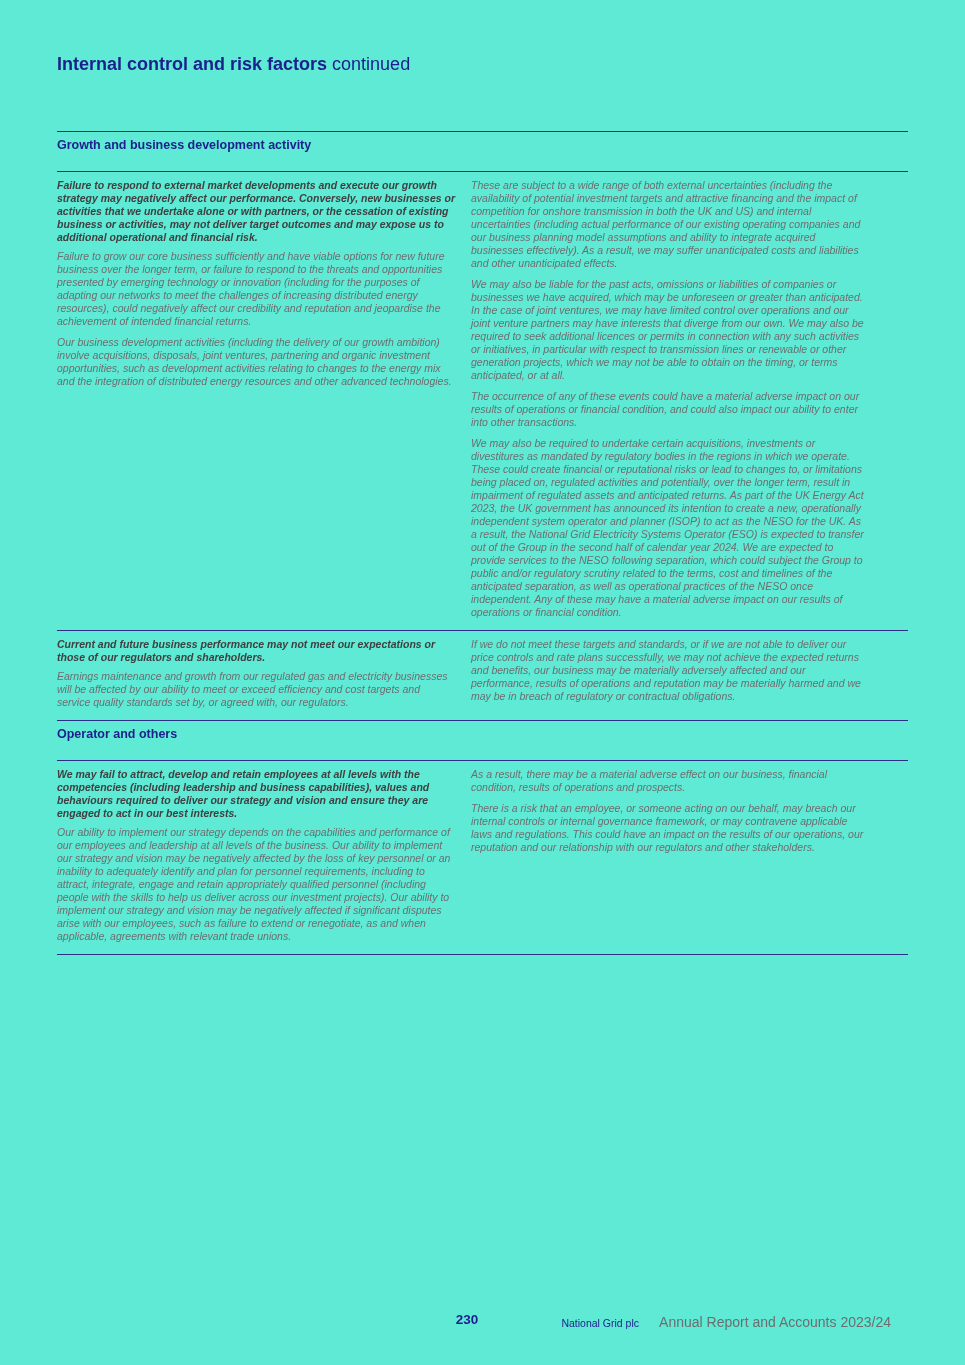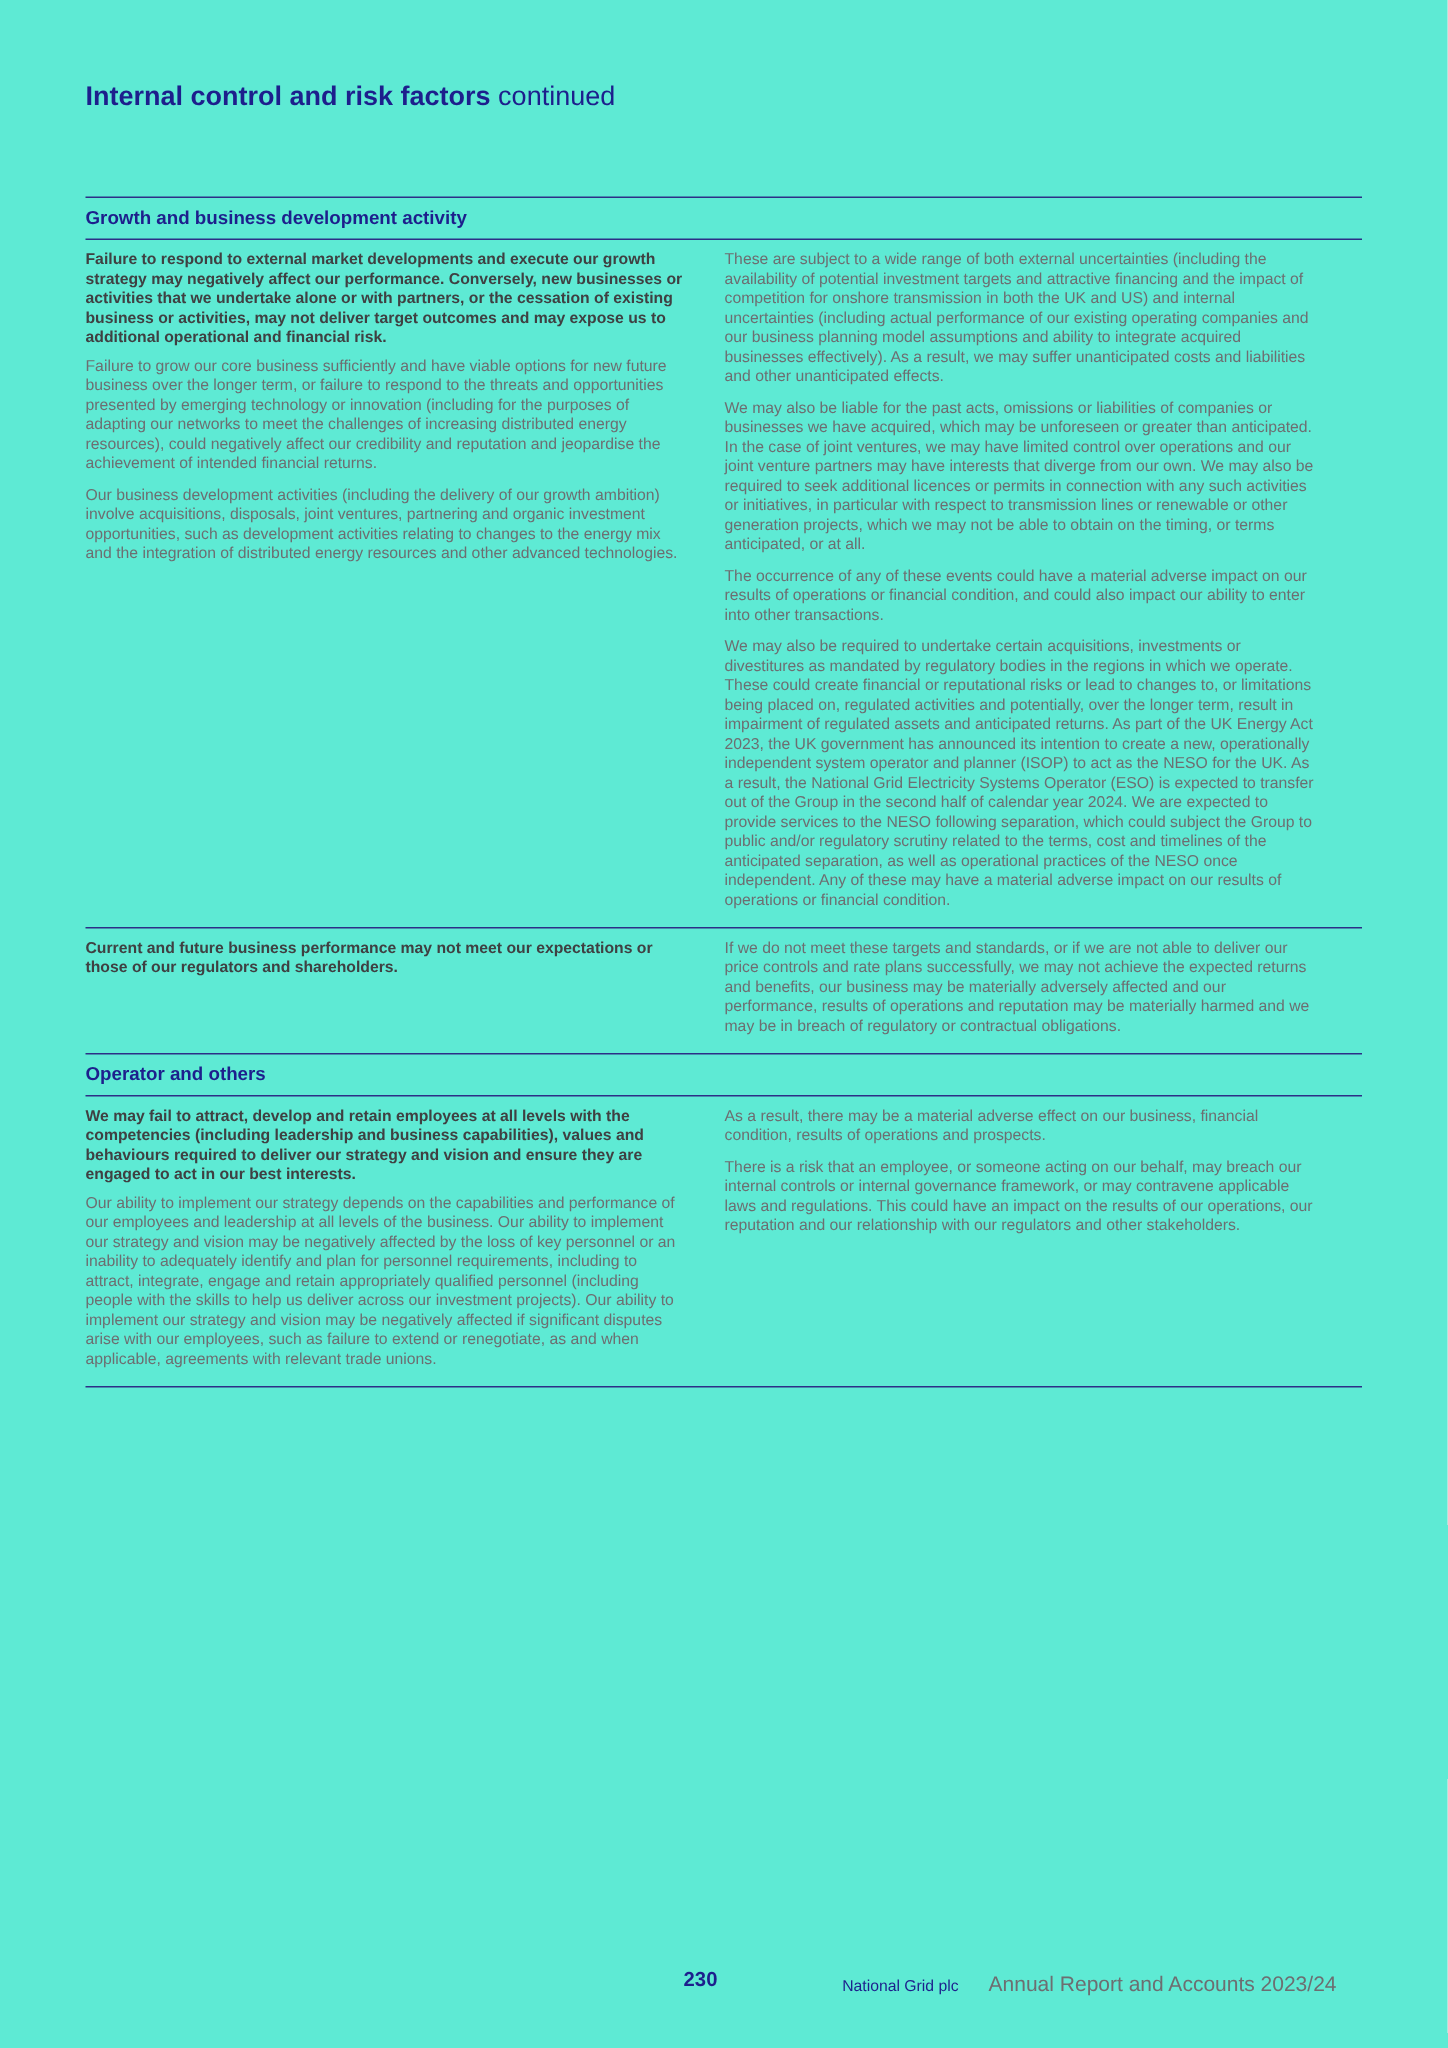--- a/index.html
+++ b/index.html
@@ -23,33 +23,34 @@
     padding-top: 54px;
     font-size: 18px;
     line-height: 21px;
     color: #1d1f8c;
     font-weight: normal;
   }
   .doc-title .t-bold { font-weight: bold; }
   .sections { margin-top: 56px; }
   .section { border-top: 1px solid #2c2f86; }
   .section.last { border-bottom: 1px solid #2c2f86; }
-  .sec-head-row { border-bottom: 1px solid #2c2f86; padding: 6px 0 6px 0; }
+  .sec-head-row { border-bottom: 1px solid #2c2f86; padding: 6px 0 18px 0; }
   .sec-head {
     font-size: 12.5px;
     line-height: 15px;
     font-weight: bold;
     color: #1d1f8c;
   }
   .cols {
     display: grid;
     grid-template-columns: 398px 398px;
-    column-gap: 28px;
+    column-gap: 16px;
     padding-top: 7px;
     padding-bottom: 11px;
+    font-style: italic;
   }
   .col p {
     margin: 0 0 8px 0;
     font-size: 10.5px;
     line-height: 13px;
     color: #6d6e71;
   }
   .col p:last-child { margin-bottom: 0; }
   .col p.lead {
     color: #3f4042;
@@ -118,20 +119,21 @@
             <p>The occurrence of any of these events could have a material adverse impact on our results of operations or financial condition, and could also impact our ability to enter into other transactions.</p>
             <p>We may also be required to undertake certain acquisitions, investments or divestitures as mandated by regulatory bodies in the regions in which we operate. These could create financial or reputational risks or lead to changes to, or limitations being placed on, regulated activities and potentially, over the longer term, result in impairment of regulated assets and anticipated returns. As part of the UK Energy Act 2023, the UK government has announced its intention to create a new, operationally independent system operator and planner (ISOP) to act as the NESO for the UK. As a result, the National Grid Electricity Systems Operator (ESO) is expected to transfer out of the Group in the second half of calendar year 2024. We are expected to provide services to the NESO following separation, which could subject the Group to public and/or regulatory scrutiny related to the terms, cost and timelines of the anticipated separation, as well as operational practices of the NESO once independent. Any of these may have a material adverse impact on our results of operations or financial condition.</p>
           </div>
         </div>
       </section>
 
       <section class="section">
         <div class="cols">
           <div class="col">
             <p class="lead">Current and future business performance may not meet our expectations or those of our regulators and shareholders.</p>
+            <p>Earnings maintenance and growth from our regulated gas and electricity businesses will be affected by our ability to meet or exceed efficiency and cost targets and service quality standards set by, or agreed with, our regulators.</p>
           </div>
           <div class="col">
             <p>If we do not meet these targets and standards, or if we are not able to deliver our price controls and rate plans successfully, we may not achieve the expected returns and benefits, our business may be materially adversely affected and our performance, results of operations and reputation may be materially harmed and we may be in breach of regulatory or contractual obligations.</p>
           </div>
         </div>
       </section>
 
       <section class="section last">
         <div class="sec-head-row">
           <div class="sec-head">Operator and others</div>

